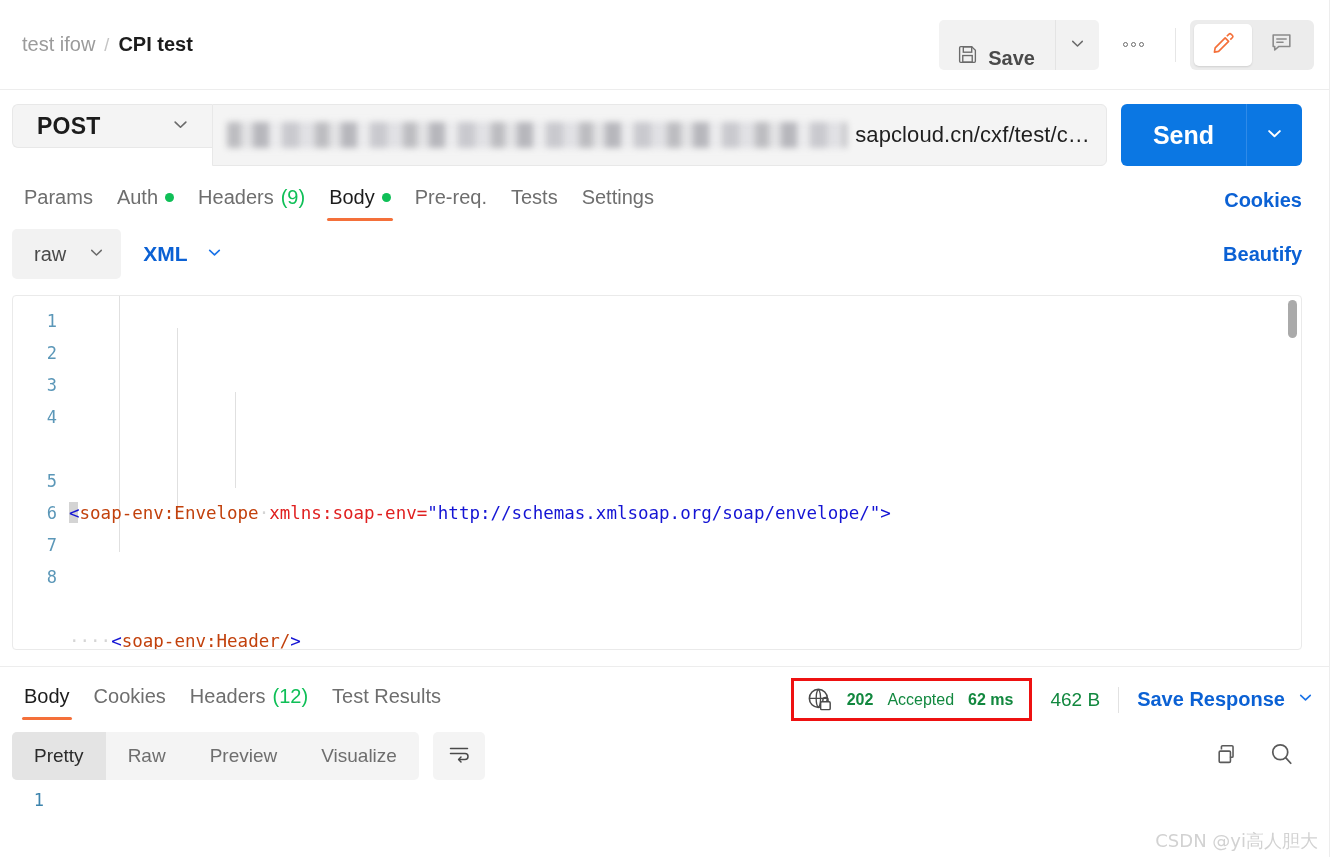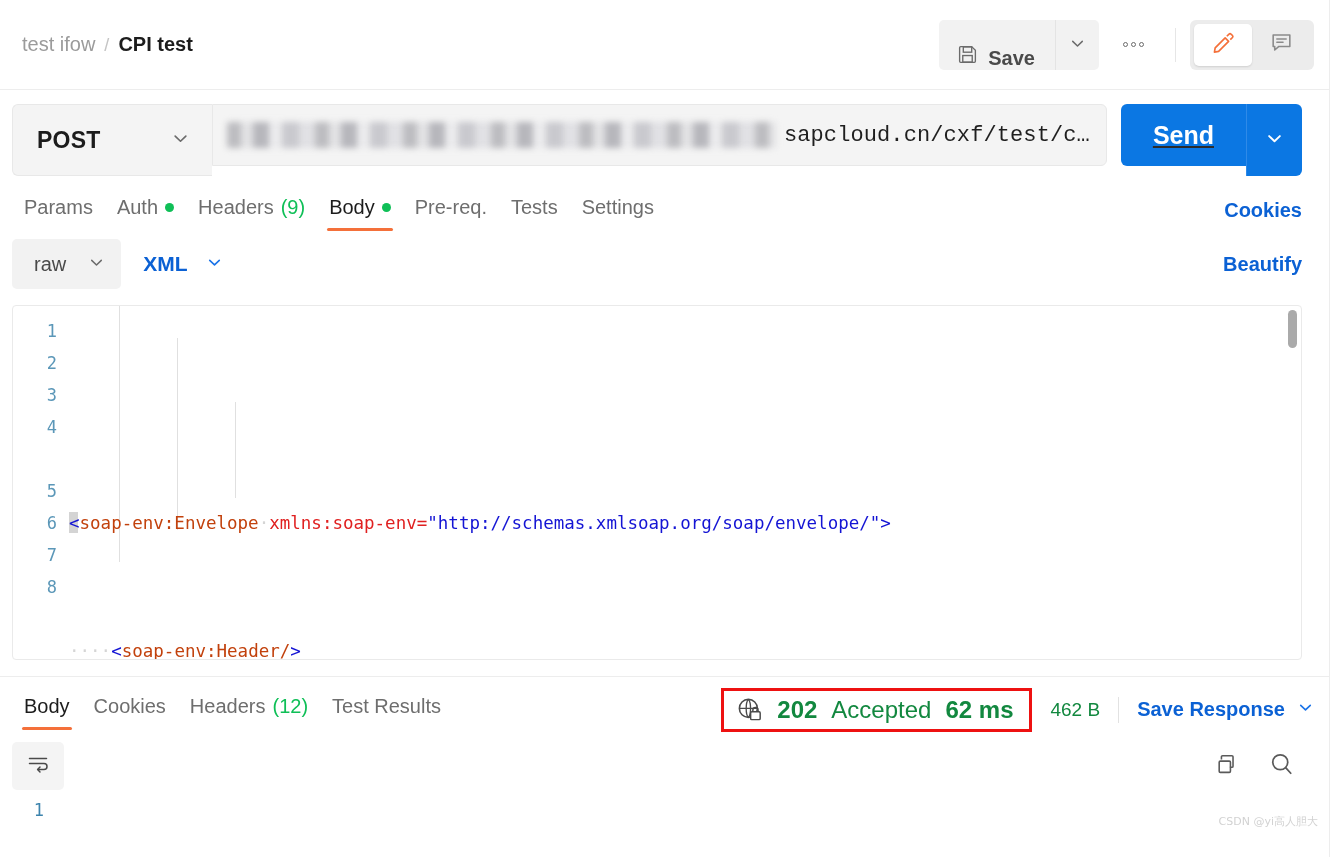--- a/index.html
+++ b/index.html
@@ -70,21 +70,21 @@
   .mode-btn {
     width: 58px;
     display: flex; align-items: center; justify-content: center;
     border: none; background: transparent; cursor: pointer; border-radius: 5px;
   }
   .mode-btn.active { background: #ffffff; box-shadow: 0 1px 2px rgba(0,0,0,.12); }
 
   
   .urlbar-wrap { padding: 14px 28px 0 12px; display: flex; align-items: stretch; gap: 0; }
   .method-box {
-    width: 200px; height: 72px;
+    width: 200px; height: 44px;
     background: #f4f4f4;
     border: 1px solid #e8e8e8;
     border-right: none;
     border-radius: 6px 0 0 6px;
     display: flex; align-items: center; justify-content: space-between;
     padding: 0 22px 0 24px;
     cursor: pointer;
   }
   .method-label { font-size: 23px; font-weight: bold; color: #1c1c1c; letter-spacing: .2px; }
   .url-input-box {
@@ -102,22 +102,22 @@
     flex: 1; height: 26px; min-width: 0;
     background:
       repeating-linear-gradient(90deg,
         rgba(170,170,175,.75) 0 14px, rgba(212,212,216,.55) 14px 26px,
         rgba(150,150,158,.65) 26px 42px, rgba(226,226,230,.5) 42px 55px,
         rgba(183,183,190,.7) 55px 72px, rgba(205,205,212,.5) 72px 88px);
     filter: blur(3.2px);
     margin-right: 8px;
     border-radius: 2px;
   }
-  .url-visible { font-size: 22px; color: #1f1f1f; white-space: nowrap; letter-spacing: .1px; font-family: Liberation Mono, monospace; }
-  .send-group { display: flex; margin-left: 14px; text-decoration: underline; }
+  .url-visible { font-size: 22px; color: #1f1f1f; white-space: nowrap; letter-spacing: .1px; }
+  .send-group { display: flex; margin-left: 14px; }
   .send-btn {
     background: #0b77e3; color: #fff;
     border: none; border-radius: 6px 0 0 6px;
     padding: 0 32px; height: 62px;
     font-size: 25px; font-weight: bold;
     cursor: pointer;
     font-family: "Liberation Sans", sans-serif;
   }
   .send-caret {
     background: #0b77e3; border: none; border-left: 1px solid #2f8ae8;
@@ -231,21 +231,21 @@
     position: relative;
   }
   .resp-meta { margin-left: auto; display: flex; align-items: center; gap: 0; }
   .status-box {
     border: 3px solid #ee1111;
     padding: 5px 16px 5px 12px;
     display: flex; align-items: center; gap: 14px;
     background: #fff;
   }
   .globe-lock { display: flex; align-items: center; }
-  .status-text { font-size: 24px; color: #12883f; display: flex; gap: 14px; }
+  .status-text { font-size: 16px; color: #12883f; display: flex; gap: 14px; }
   .status-text b { font-weight: bold; }
   .size-text { font-size: 19px; color: #12883f; margin: 0 18px 0 18px; }
   .meta-divider { width: 1px; height: 26px; background: #e2e2e2; }
   .save-response {
     display: flex; align-items: center; gap: 12px;
     color: #0b61d4; font-size: 20px; font-weight: bold;
     cursor: pointer; padding-left: 18px;
   }
 
   
@@ -283,22 +283,22 @@
   }
   .resp-gutter {
     width: 56px; flex: 0 0 56px; text-align: right; padding-right: 12px;
     font-family: "DejaVu Sans Mono", monospace; font-size: 17px; color: #3d84ad;
   }
 
   .right-rail {
     position: absolute; top: 0; right: 0; width: 1px; height: 857px; background: #ededed;
   }
   .watermark {
-    position: absolute; right: 12px; bottom: 28px;
-    font-size: 11px; color: #d2d2d2;
+    position: absolute; right: 12px; bottom: 4px;
+    font-size: 18px; color: #d2d2d2;
     font-family: "DejaVu Sans", sans-serif;
     white-space: nowrap;
   }
 </style>
 </head>
 <body>
 
 <div class="header">
   <div class="breadcrumb">
     <span class="bc-collection">test ifow</span>
@@ -510,20 +510,26 @@
       <span>
         <svg width="17" height="17" viewBox="0 0 16 16" fill="none">
             <path d="M3.5 6l4.5 4.3L12.5 6" stroke="#1a73e8" stroke-width="1.5" stroke-linecap="round" stroke-linejoin="round"></path>
           </svg>
       </span>
     </div>
   </div>
 </div>
 
 <div class="resp-toolbar">
+  <div class="seg-group">
+    <div class="seg active">Pretty</div>
+    <div class="seg">Raw</div>
+    <div class="seg">Preview</div>
+    <div class="seg">Visualize</div>
+  </div>
   <div class="wrap-btn">
     <span>
       <svg width="24" height="24" viewBox="0 0 24 24" fill="none">
         <path d="M3.5 6.5h17M3.5 11.5h14.5a3 3 0 010 6H12" stroke="#4a4a4a" stroke-width="1.5" stroke-linecap="round"></path>
         <path d="M14 15l-2.4 2.5L14 20" stroke="#4a4a4a" stroke-width="1.5" stroke-linecap="round" stroke-linejoin="round"></path>
       </svg>
     </span>
   </div>
   <div class="resp-tools-right">
     <div class="icon-btn">

